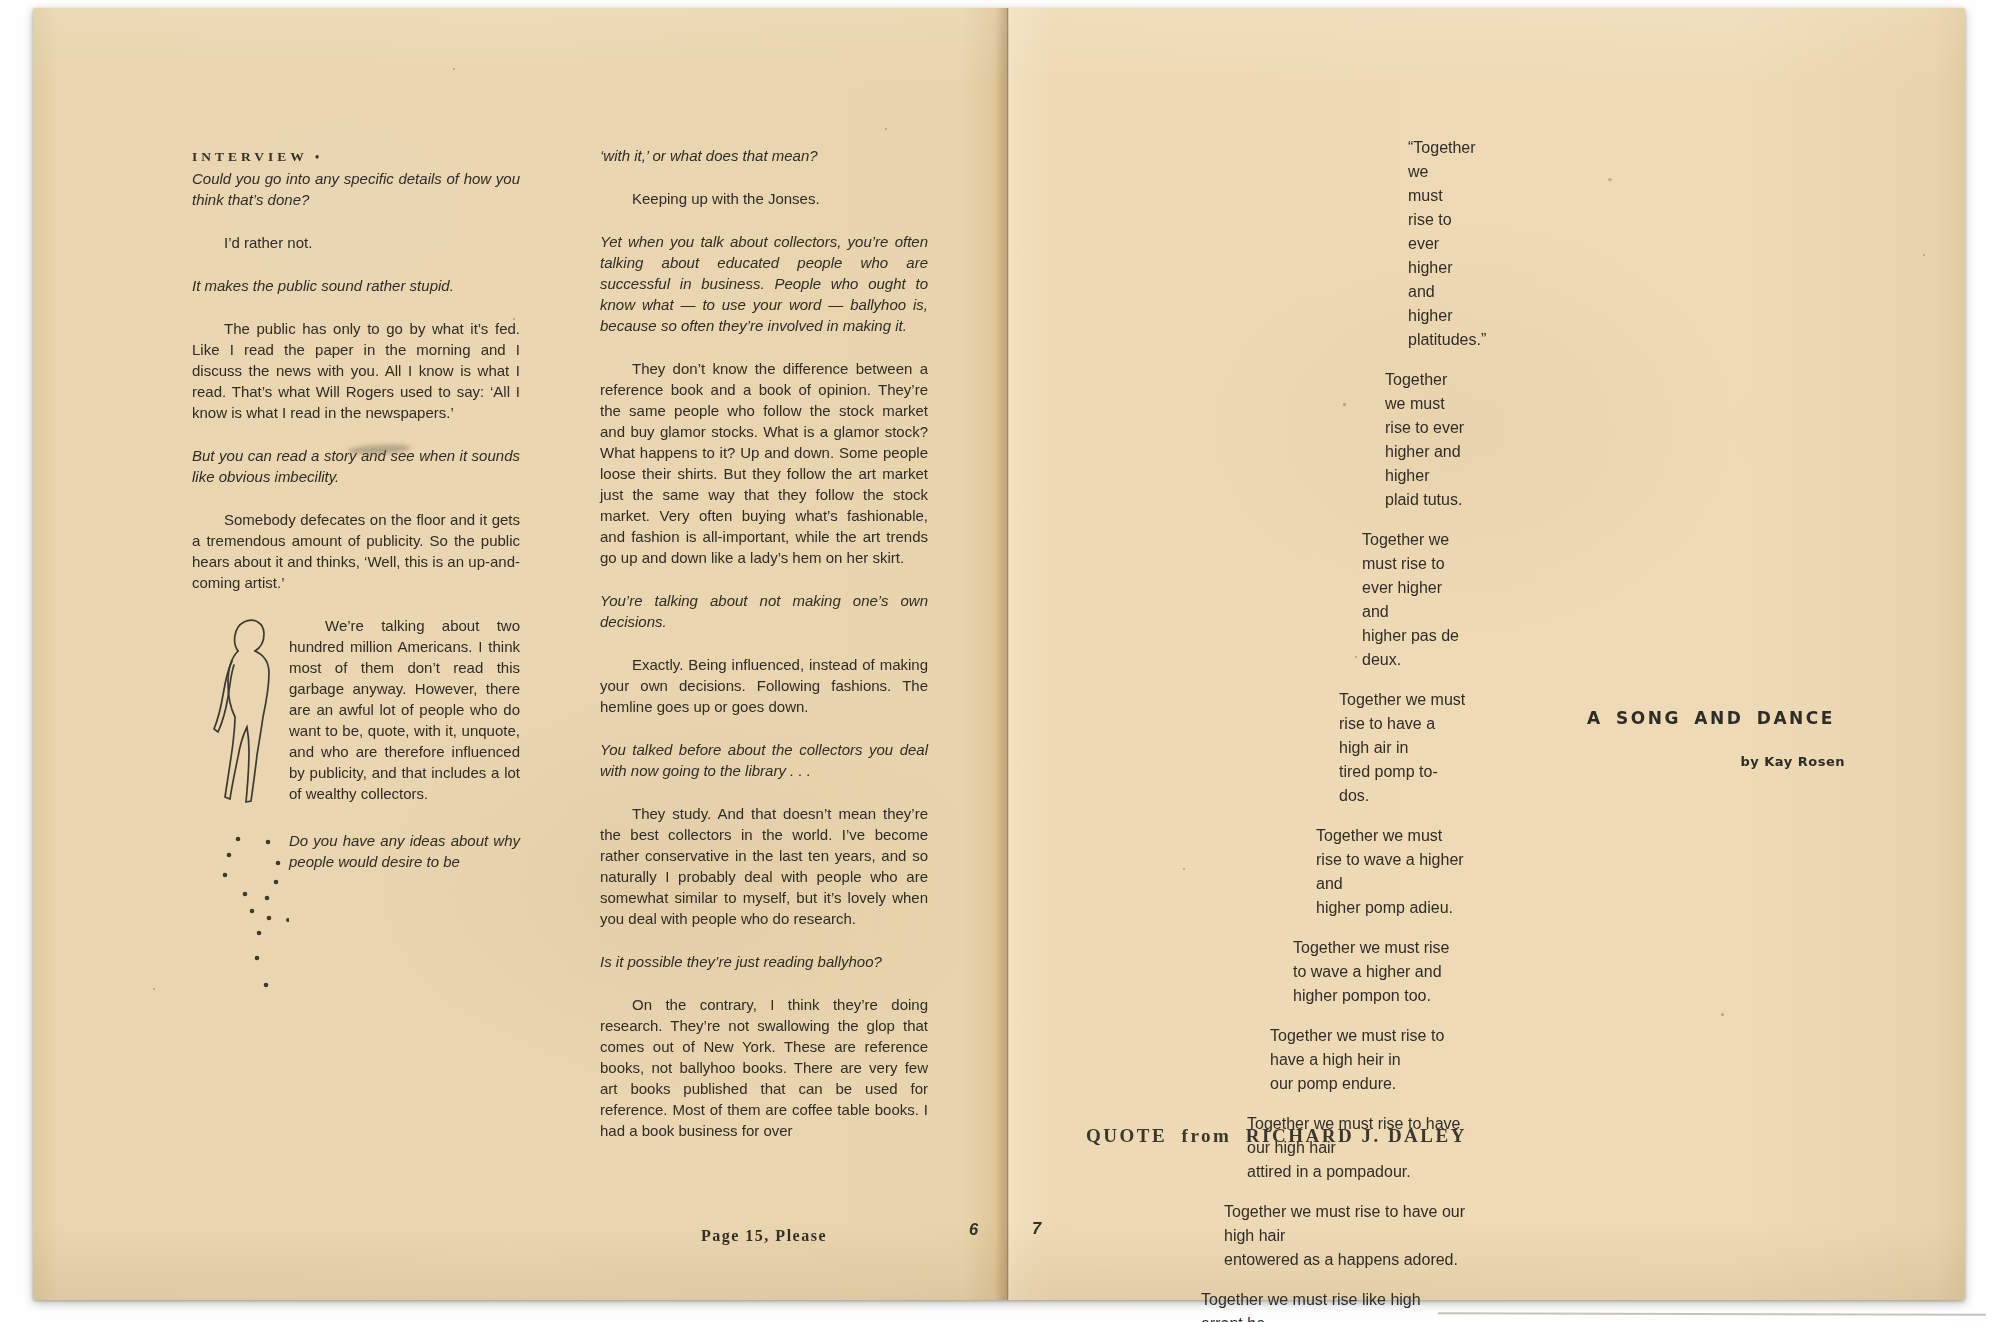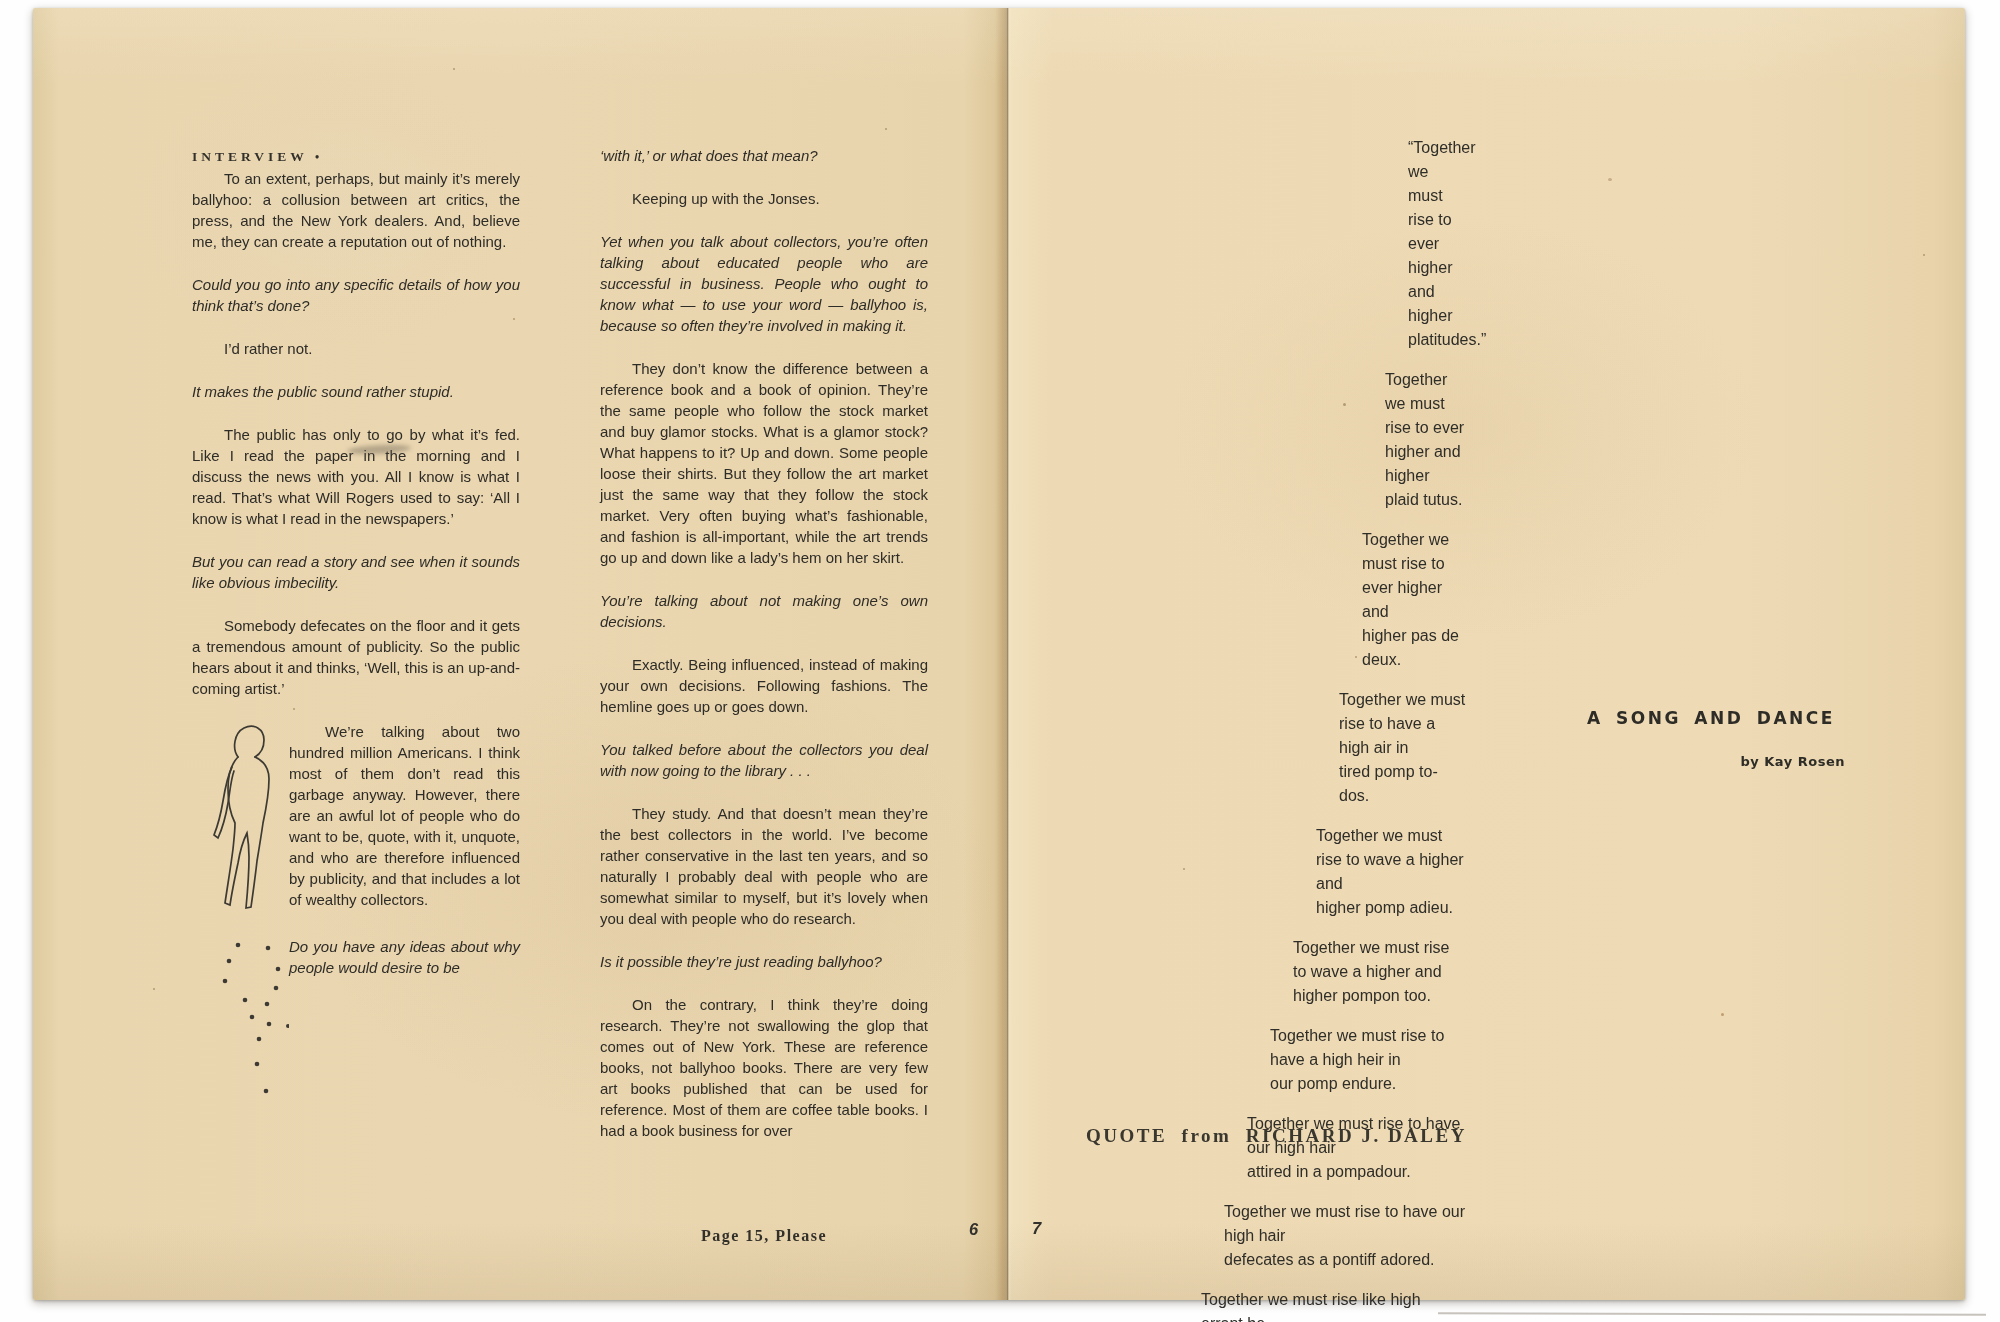--- a/index.html
+++ b/index.html
@@ -82,21 +82,20 @@
   }
 </style>
 </head>
 <body>
 
 <div class="spread">
 
   <section class="col col1">
     <h3 class="kicker"><span>INTERVIEW</span> <span class="bullet">•</span></h3>
     <div class="blocks" id="col1-blocks">
-        <p class="a">To an extent, perhaps, but mainly it’s merely ballyhoo: a collusion between art critics, the press, and the New York dealers. And, believe me, they can create a reputation out of nothing.</p>
         <p class="q">Could you go into any specific details of how you think that’s done?</p>
         <p class="a">I’d rather not.</p>
         <p class="q">It makes the public sound rather stupid.</p>
         <p class="a">The public has only to go by what it’s fed. Like I read the paper in the morning and I discuss the news with you. All I know is what I read. That’s what Will Rogers used to say: ‘All I know is what I read in the newspapers.’</p>
         <p class="q">But you can read a story and see when it sounds like obvious imbecility.</p>
         <p class="a">Somebody defecates on the floor and it gets a tremendous amount of publicity. So the public hears about it and thinks, ‘Well, this is an up-and-coming artist.’</p>
       </div>
     <div class="figure-row">
       <div class="figure-cell">
         <svg class="fig-svg" width="97" height="385" viewBox="0 0 97 385">
@@ -175,21 +174,21 @@
       <div class="stanza" style="margin-left: 184px;">
         <div>Together we must rise to have a high heir in</div>
         <div>our pomp endure.</div>
       </div>
       <div class="stanza" style="margin-left: 161px;">
         <div>Together we must rise to have our high hair</div>
         <div>attired in a pompadour.</div>
       </div>
       <div class="stanza" style="margin-left: 138px;">
         <div>Together we must rise to have our high hair</div>
-        <div>defecates as a pontiff adored.</div>
+        <div>entowered as a happens adored.</div>
       </div>
       <div class="stanza" style="margin-left: 115px;">
         <div>Together we must rise like high errant be-</div>
       </div>
     </div>
 
   <div class="title-block">
     <div class="poem-title">A SONG AND DANCE</div>
     <div class="poem-byline">by Kay Rosen</div>
   </div>

